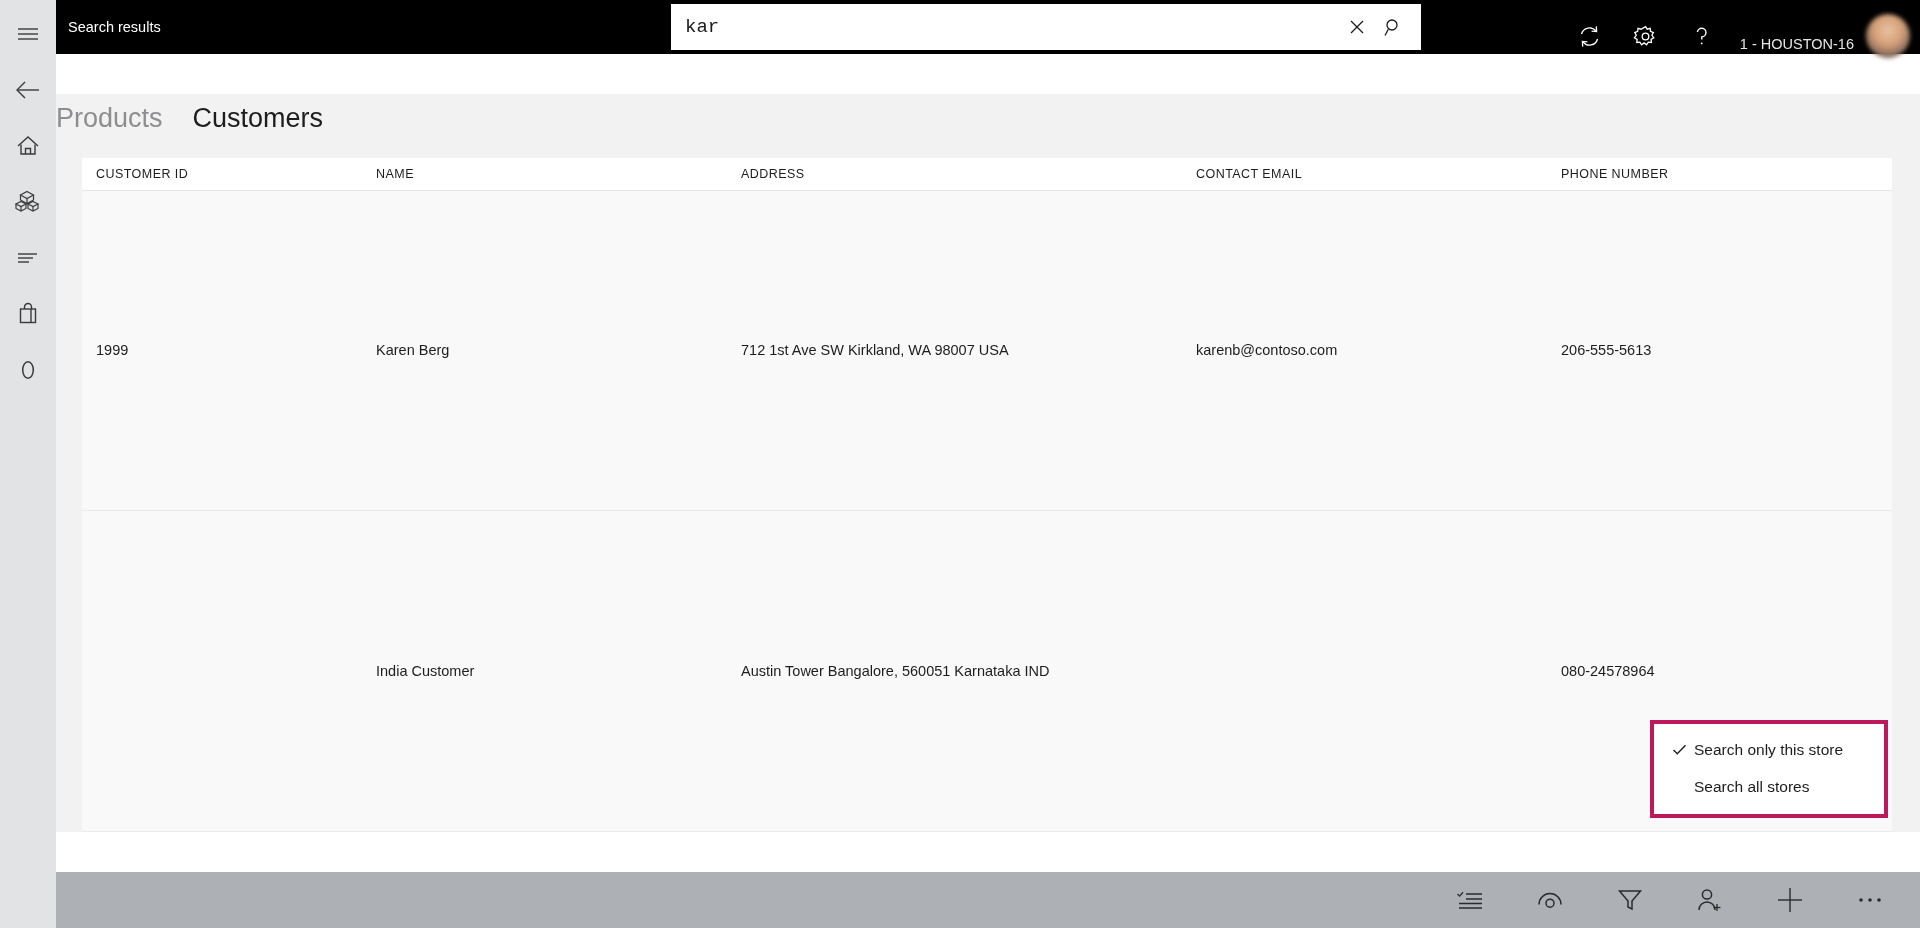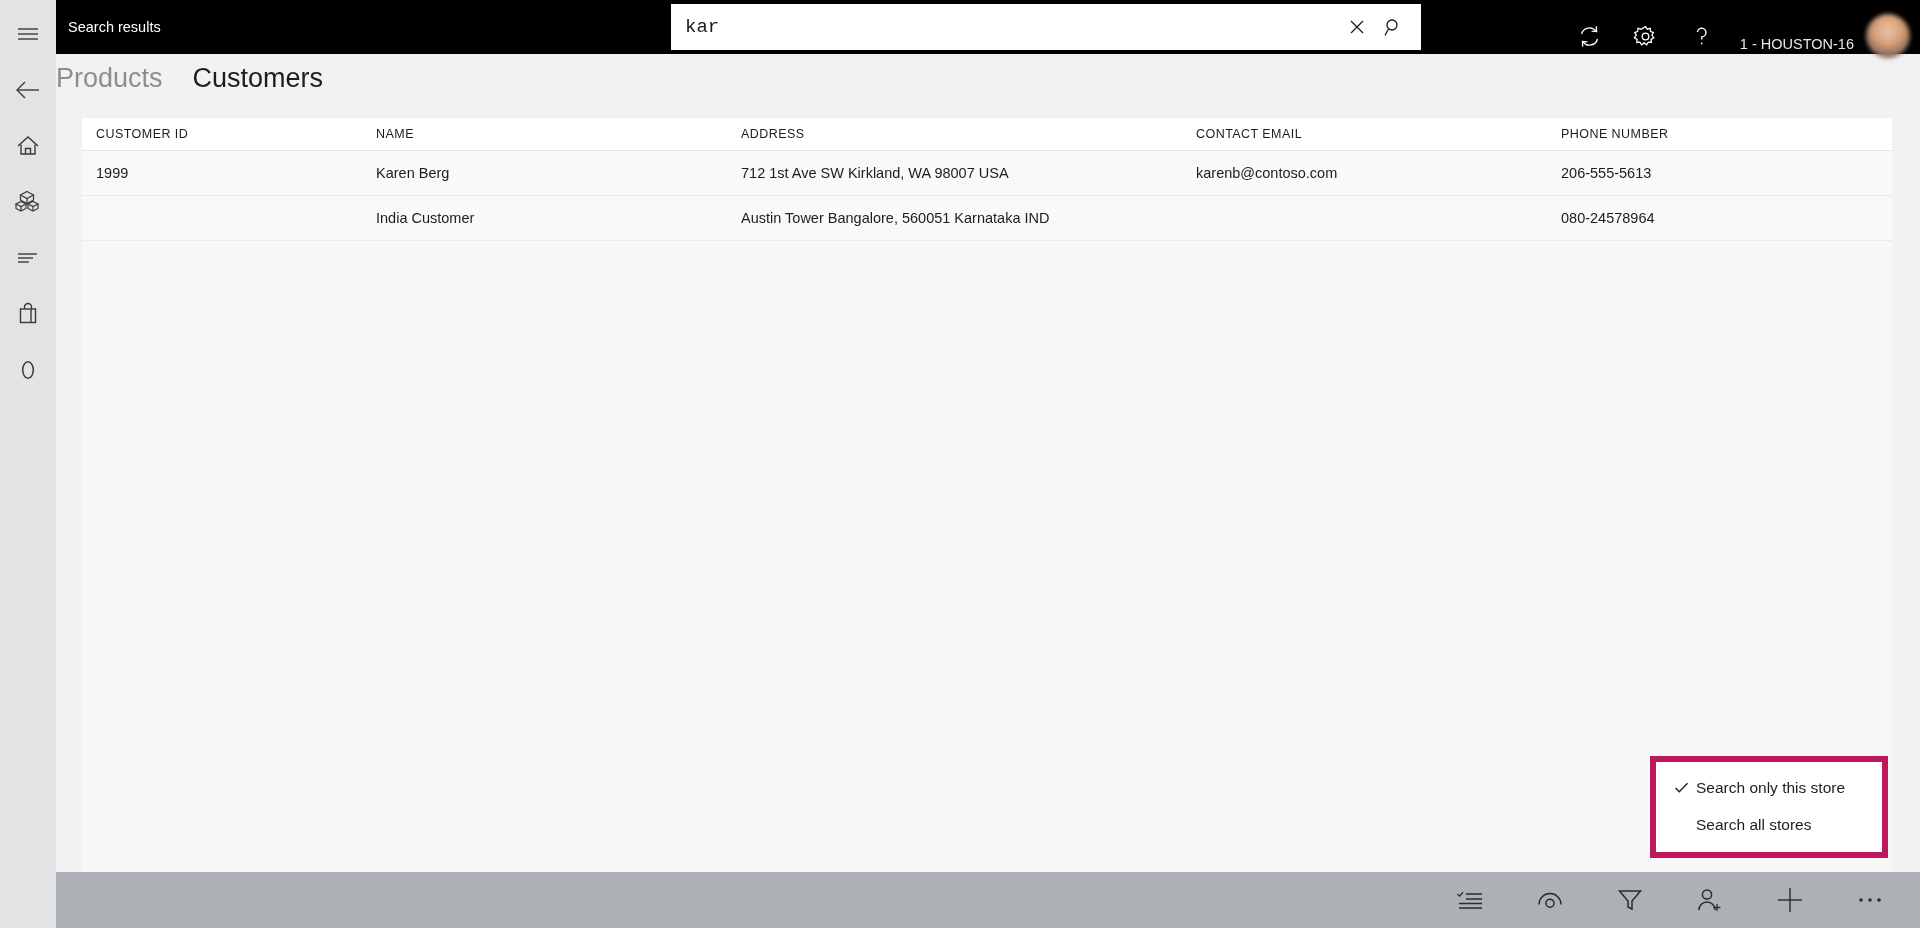--- a/index.html
+++ b/index.html
@@ -35,20 +35,21 @@
   .rail-btn svg { display: block; }
 
   
   .right {
     flex: 1 1 auto;
     display: flex;
     flex-direction: column;
     height: 928px;
     min-width: 0;
     background: #ffffff;
+    gap: 40px;
   }
 
   
   .topbar {
     height: 54px;
     flex: 0 0 54px;
     background: #000000;
     display: flex;
     align-items: center;
     position: relative;
@@ -154,21 +155,21 @@
     white-space: nowrap;
   }
   .tab.inactive { color: #8e8e90; }
   .tab.active { color: #1d1d1d; }
 
   .grid-wrap {
     flex: 1 1 auto;
     margin: 16px 28px 0 26px;
     background: #f7f7f8;
     display: flex;
-    flex-direction: column;
+    flex-direction: row;
     min-height: 0;
     position: relative;
   }
   table.grid {
     width: 100%;
     border-collapse: collapse;
     table-layout: fixed;
   }
   table.grid thead th {
     background: #ffffff;
@@ -201,21 +202,21 @@
 
   .grid-filler { flex: 1 1 auto; background: #f7f7f8; }
 
   
   .dropdown {
     position: absolute;
     right: 4px;
     bottom: 14px;
     width: 238px;
     background: #ffffff;
-    border: 6px solid #be185d;
+    border: 4px solid #be185d;
     padding: 7px 0 9px 0;
     z-index: 20;
   }
   .dd-item {
     height: 37px;
     display: flex;
     align-items: center;
     font-size: 15.5px;
     color: #1d1d1d;
     padding-left: 10px;

